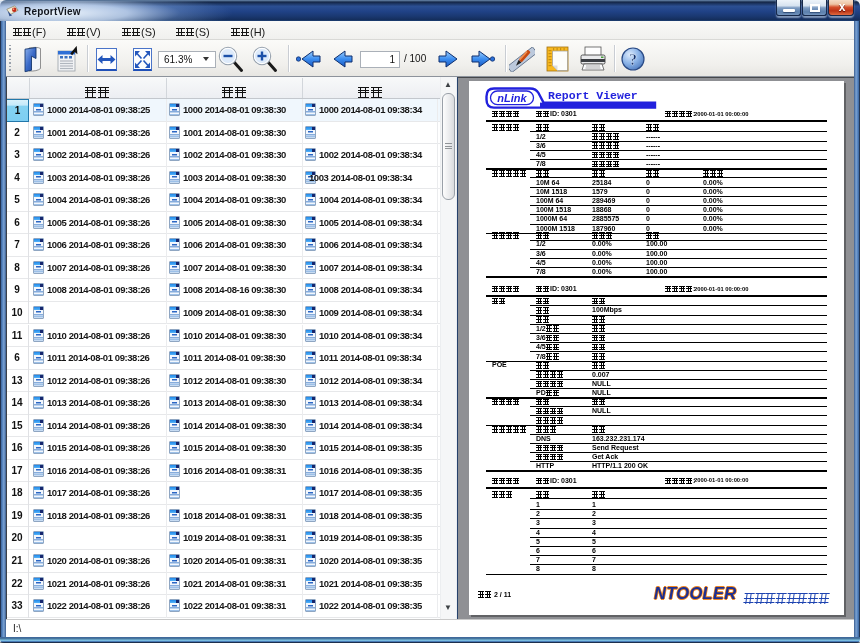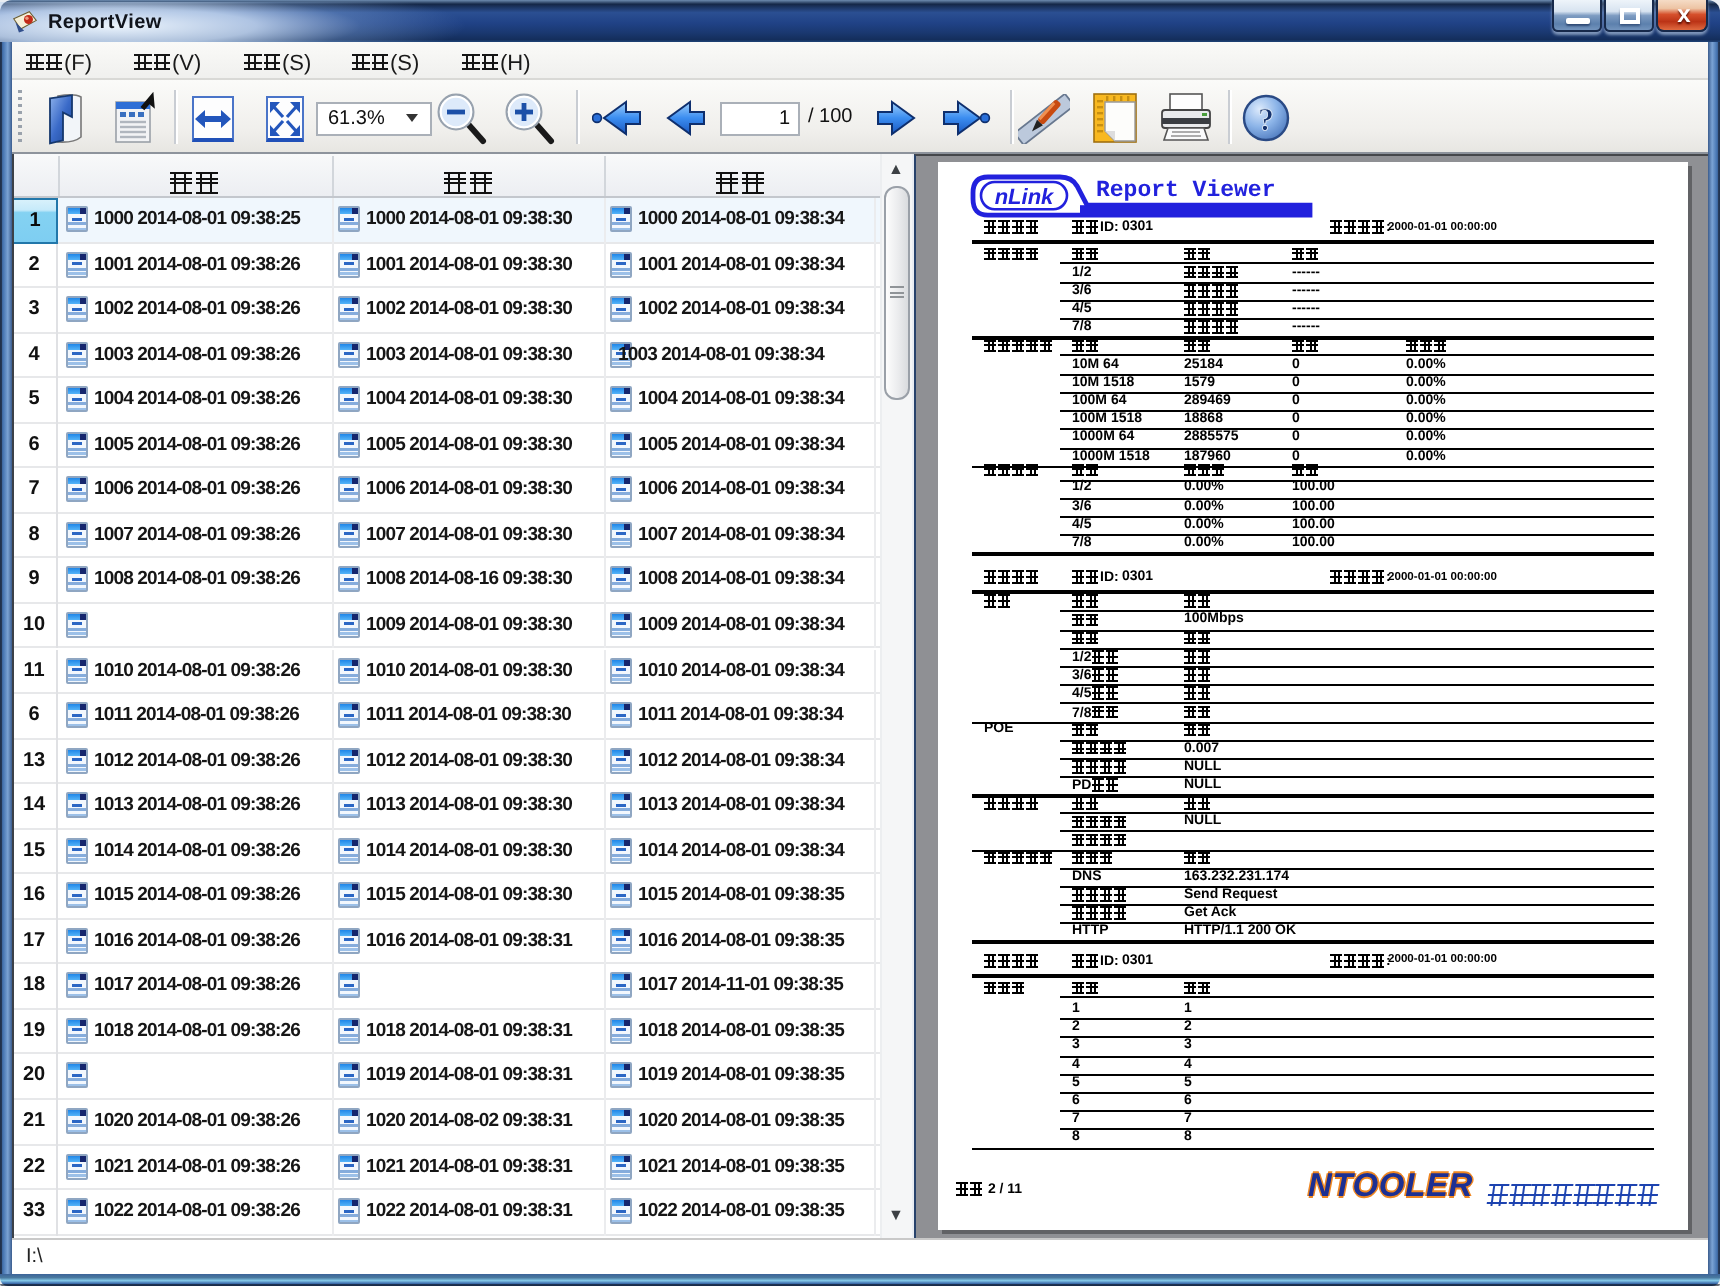--- a/index.html
+++ b/index.html
@@ -239,21 +239,20 @@
         <div class="gv" style="left:296px"></div>
         <div class="gv" style="left:431px"></div>
 </div>
 <div class="row" style="top:22.55px">
 <div class="num">2</div>
 <div class="di" style="left:27px"></div>
 <div class="dcell" style="left:41px">1001 2014-08-01 09:38:26</div>
 <div class="di" style="left:163px"></div>
 <div class="dcell" style="left:177px">1001 2014-08-01 09:38:30</div>
 <div class="di" style="left:299px"></div>
-<div class="dcell" style="left:313px">1001 2014-08-01 09:38:34</div>
 <div class="gv" style="left:160px"></div>
         <div class="gv" style="left:296px"></div>
         <div class="gv" style="left:431px"></div>
 </div>
 <div class="row" style="top:45.10px">
 <div class="num">3</div>
 <div class="di" style="left:27px"></div>
 <div class="dcell" style="left:41px">1002 2014-08-01 09:38:26</div>
 <div class="di" style="left:163px"></div>
 <div class="dcell" style="left:177px">1002 2014-08-01 09:38:30</div>
@@ -429,21 +428,21 @@
 <div class="gv" style="left:160px"></div>
         <div class="gv" style="left:296px"></div>
         <div class="gv" style="left:431px"></div>
 </div>
 <div class="row" style="top:383.35px">
 <div class="num">18</div>
 <div class="di" style="left:27px"></div>
 <div class="dcell" style="left:41px">1017 2014-08-01 09:38:26</div>
 <div class="di" style="left:163px"></div>
 <div class="di" style="left:299px"></div>
-<div class="dcell" style="left:313px">1017 2014-11-01 09:38:35</div>
+<div class="dcell" style="left:313px">1017 2014-08-01 09:38:35</div>
 <div class="gv" style="left:160px"></div>
         <div class="gv" style="left:296px"></div>
         <div class="gv" style="left:431px"></div>
 </div>
 <div class="row" style="top:405.90px">
 <div class="num">19</div>
 <div class="di" style="left:27px"></div>
 <div class="dcell" style="left:41px">1018 2014-08-01 09:38:26</div>
 <div class="di" style="left:163px"></div>
 <div class="dcell" style="left:177px">1018 2014-08-01 09:38:31</div>
@@ -462,21 +461,21 @@
 <div class="dcell" style="left:313px">1019 2014-08-01 09:38:35</div>
 <div class="gv" style="left:160px"></div>
         <div class="gv" style="left:296px"></div>
         <div class="gv" style="left:431px"></div>
 </div>
 <div class="row" style="top:451.00px">
 <div class="num">21</div>
 <div class="di" style="left:27px"></div>
 <div class="dcell" style="left:41px">1020 2014-08-01 09:38:26</div>
 <div class="di" style="left:163px"></div>
-<div class="dcell" style="left:177px">1020 2014-08-02 09:38:31</div>
+<div class="dcell" style="left:177px">1020 2014-05-01 09:38:31</div>
 <div class="di" style="left:299px"></div>
 <div class="dcell" style="left:313px">1020 2014-08-01 09:38:35</div>
 <div class="gv" style="left:160px"></div>
         <div class="gv" style="left:296px"></div>
         <div class="gv" style="left:431px"></div>
 </div>
 <div class="row" style="top:473.55px">
 <div class="num">22</div>
 <div class="di" style="left:27px"></div>
 <div class="dcell" style="left:41px">1021 2014-08-01 09:38:26</div>

